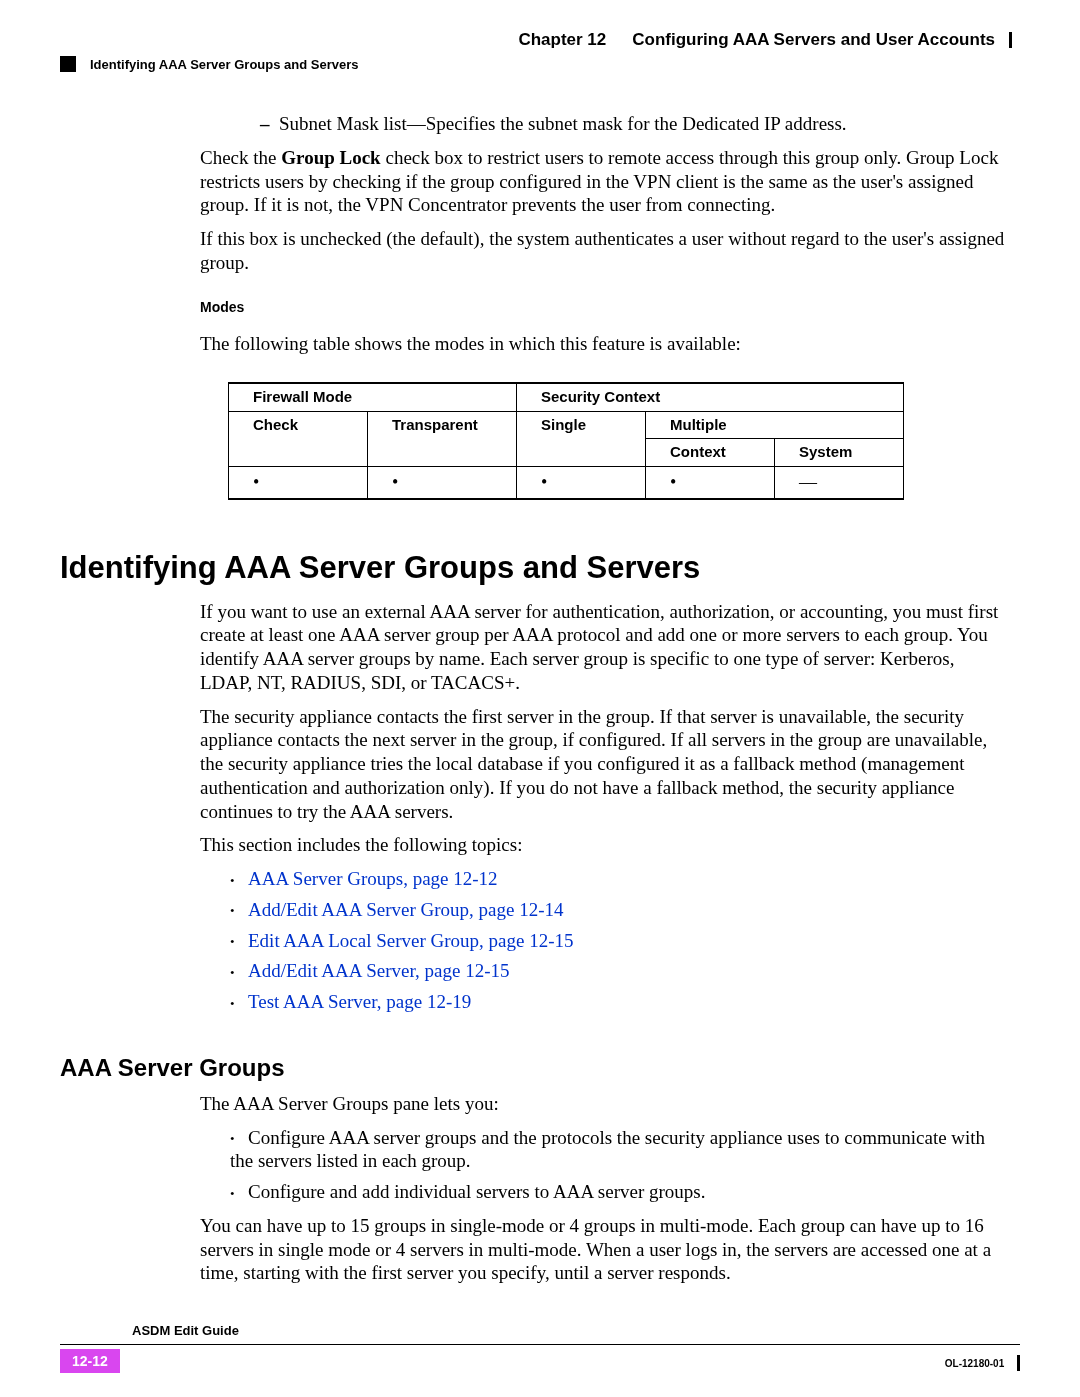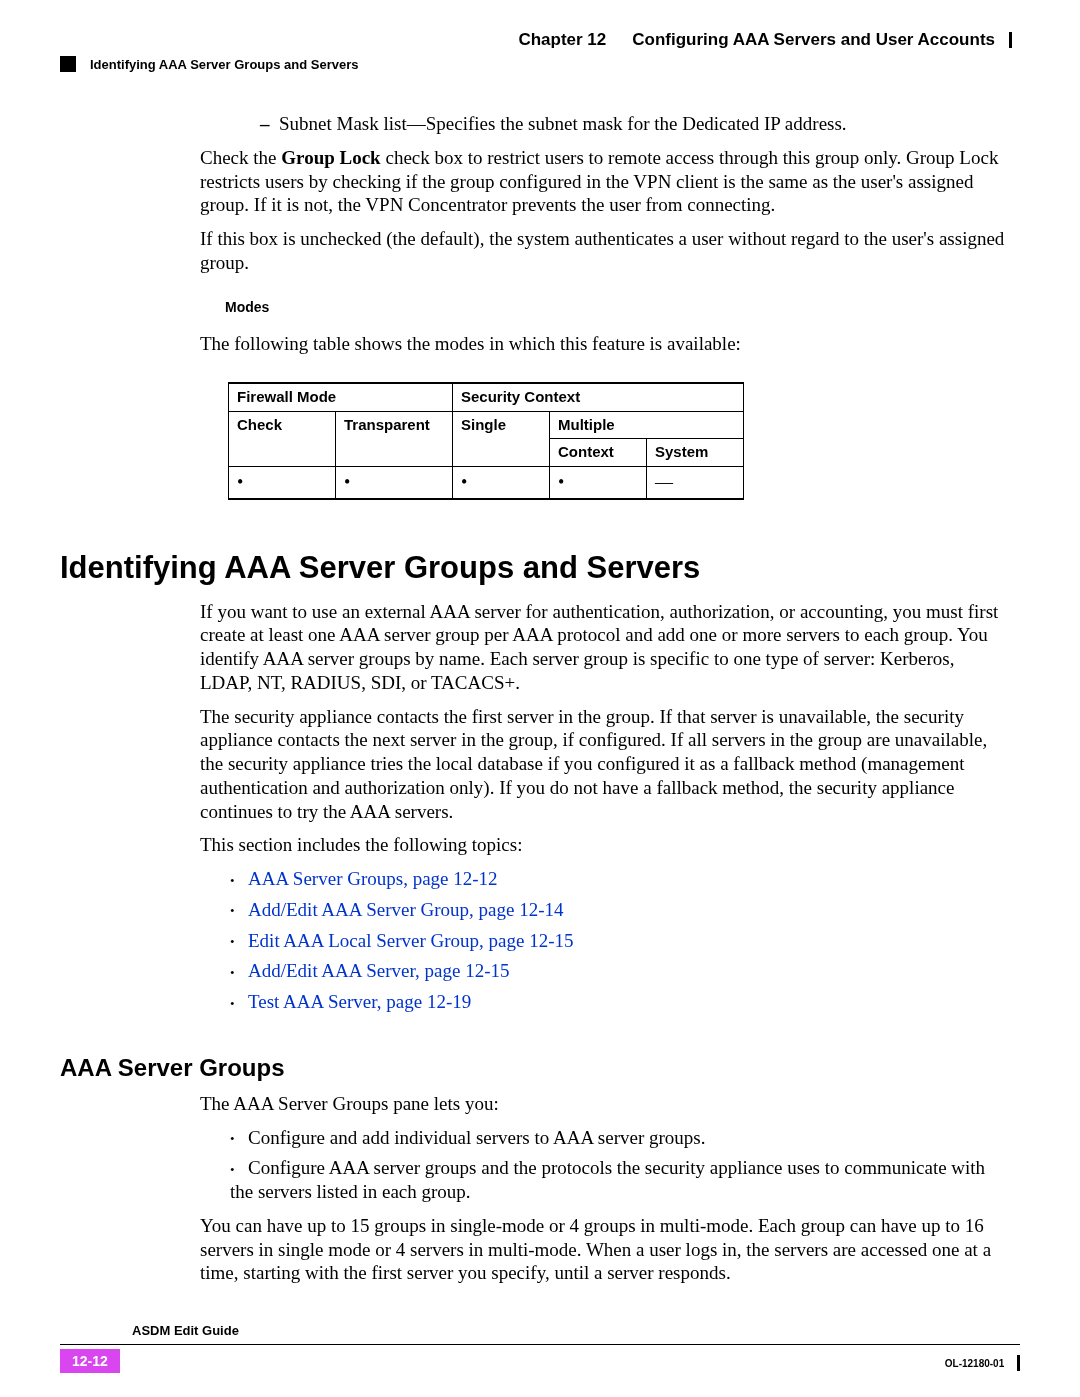--- a/index.html
+++ b/index.html
@@ -71,33 +71,32 @@
     .para {
       margin: 10px 0;
       text-align: left;
     }
     .section-label {
       font-family: Arial, Helvetica, sans-serif;
       font-size: 14px;
       font-weight: bold;
       margin-top: 24px;
       margin-bottom: 6px;
-      margin-left: 25px;
     }
     table.modes {
       border-collapse: collapse;
       margin-top: 26px;
       margin-left: 28px;
       font-family: Arial, Helvetica, sans-serif;
       font-size: 15px;
     }
     table.modes th, table.modes td {
       border-left: 1px solid #000;
       border-right: 1px solid #000;
-      padding: 4px 8px;
+      padding: 4px 24px;
       text-align: left;
       vertical-align: top;
     }
     table.modes tr:first-child th {
       border-top: 2px solid #000;
     }
     table.modes tr.headerrow th {
       border-bottom: 1px solid #000;
       font-weight: bold;
     }
@@ -265,22 +264,22 @@
       <li>Edit AAA Local Server Group, page 12-15</li>
       <li>Add/Edit AAA Server, page 12-15</li>
       <li>Test AAA Server, page 12-19</li>
     </ul>
   </div>
 
   <h2 class="sub">AAA Server Groups</h2>
   <div class="content">
     <p class="para">The AAA Server Groups pane lets you:</p>
     <ul class="blackdots">
+      <li>Configure AAA server groups and the protocols the security appliance uses to communicate with the servers listed in each group.</li>
       <li>Configure and add individual servers to AAA server groups.</li>
-      <li>Configure AAA server groups and the protocols the security appliance uses to communicate with the servers listed in each group.</li>
     </ul>
     <p class="para">You can have up to 15 groups in single-mode or 4 groups in multi-mode. Each group can have up to 16 servers in single mode or 4 servers in multi-mode. When a user logs in, the servers are accessed one at a time, starting with the first server you specify, until a server responds.</p>
   </div>
 
   <div class="footer">
     <div class="footer-top">ASDM Edit Guide</div>
     <div class="footer-line"></div>
     <div class="footer-bottom">
       <span class="page-badge">12-12</span>
       <span>

